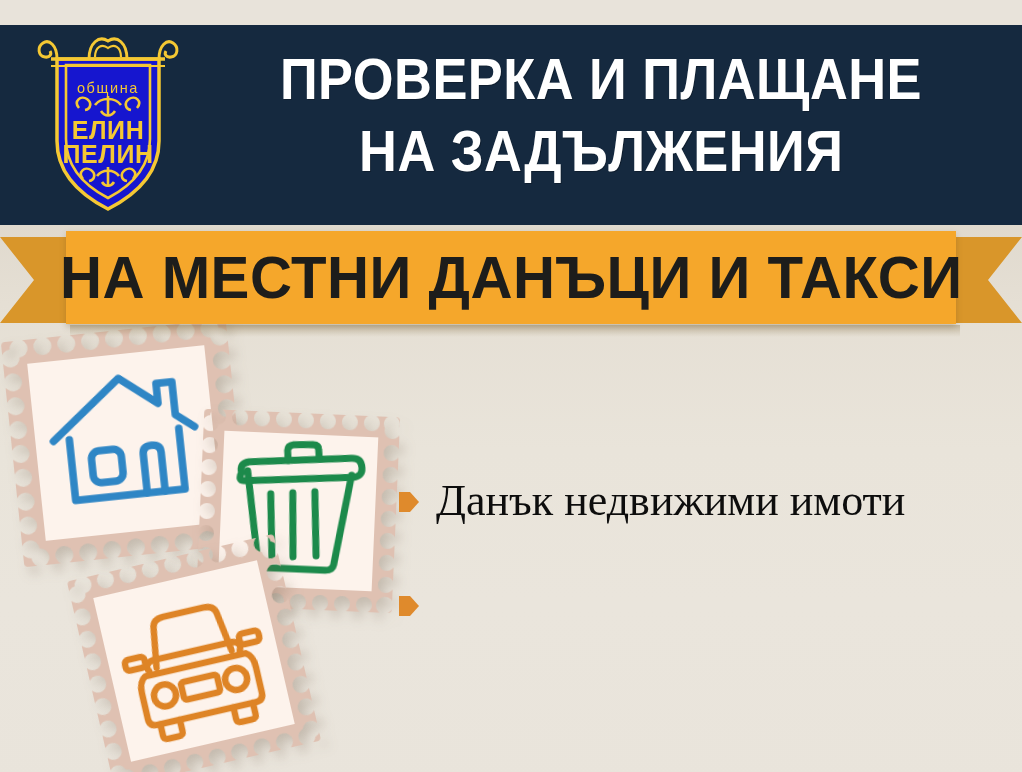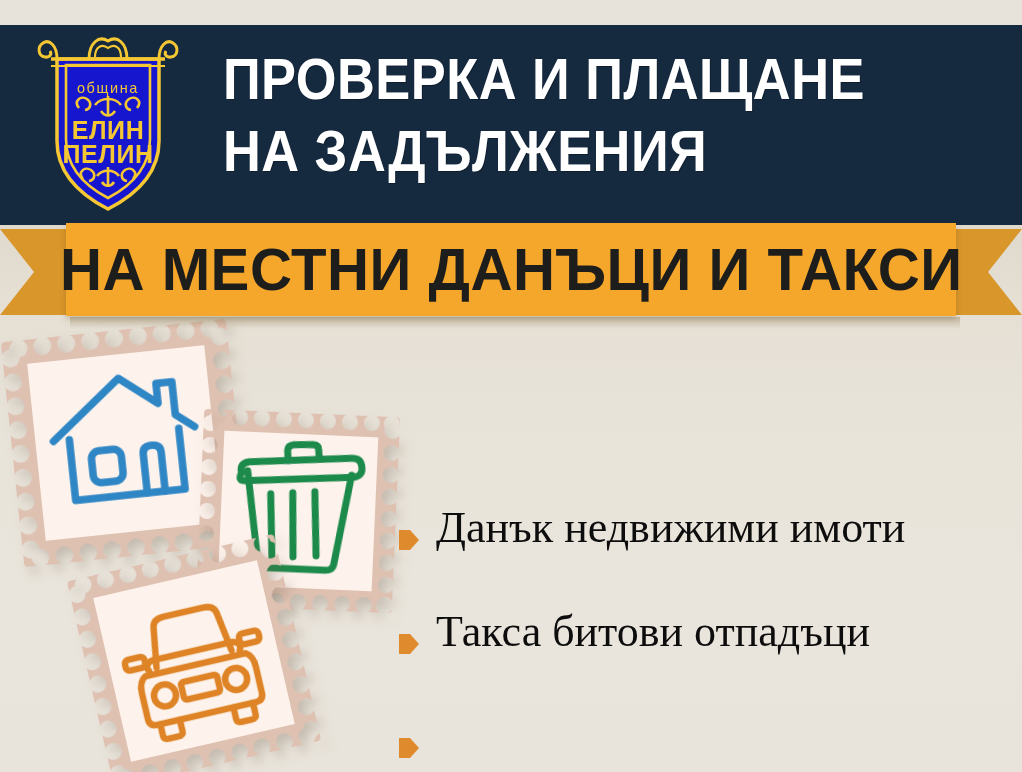--- a/index.html
+++ b/index.html
@@ -53,40 +53,41 @@
 
   .header-title {
     position: absolute;
     left: 190px;
     top: 18px;
     width: 822px;
     height: 168px;
     z-index: 7;
     display: flex;
     flex-direction: column;
+    align-items: center;
     justify-content: flex-start;
   }
   .header-title .line {
     color: #ffffff;
     font-family: "Liberation Sans Narrow", "Liberation Sans", sans-serif;
     font-weight: bold;
     font-size: 57px;
     line-height: 72px;
     letter-spacing: 0.5px;
     white-space: nowrap;
     transform: scaleX(0.92);
     transform-origin: center center;
     text-shadow: 1px 1px 0 rgba(0,0,0,0.25);
   }
 
   
   .ribbon {
     position: absolute;
     left: 0;
-    top: 196px;
+    top: 204px;
     width: 1022px;
     height: 112px;
     z-index: 6;
   }
   .ribbon-tail {
     position: absolute;
     top: 8px;
     width: 140px;
     height: 86px;
     background: #d9962a;
@@ -152,21 +153,21 @@
   
   .bullet-list {
     position: absolute;
     left: 398px;
     top: 424px;
     width: 614px;
     z-index: 4;
   }
   .bullet-item {
     display: flex;
-    align-items: flex-end;
+    align-items: center;
     height: 104px;
   }
   .bullet-marker {
     flex: 0 0 auto;
     width: 22px;
     height: 26px;
     margin-right: 16px;
     margin-top: 2px;
   }
   .bullet-marker svg { display: block; width: 100%; height: 100%; }
@@ -426,31 +427,23 @@
 
     <div class="bullet-item">
       <span class="bullet-marker">
         <svg viewBox="0 0 22 26" xmlns="http://www.w3.org/2000/svg" aria-hidden="true">
           <path d="M1 3 H12 L21 13 L12 23 H1 Z" fill="#df8a2c"></path>
         </svg>
       </span>
       <span class="bullet-text">Данък недвижими имоти</span>
     </div>
 
+
     <div class="bullet-item">
       <span class="bullet-marker">
         <svg viewBox="0 0 22 26" xmlns="http://www.w3.org/2000/svg" aria-hidden="true">
           <path d="M1 3 H12 L21 13 L12 23 H1 Z" fill="#df8a2c"></path>
         </svg>
       </span>
-      <span class="bullet-text">Такса битови отпадъци</span>
-    </div>
-
-    <div class="bullet-item">
-      <span class="bullet-marker">
-        <svg viewBox="0 0 22 26" xmlns="http://www.w3.org/2000/svg" aria-hidden="true">
-          <path d="M1 3 H12 L21 13 L12 23 H1 Z" fill="#df8a2c"></path>
-        </svg>
-      </span>
     </div>
   </div>
 
 </div>
 
 </body></html>

